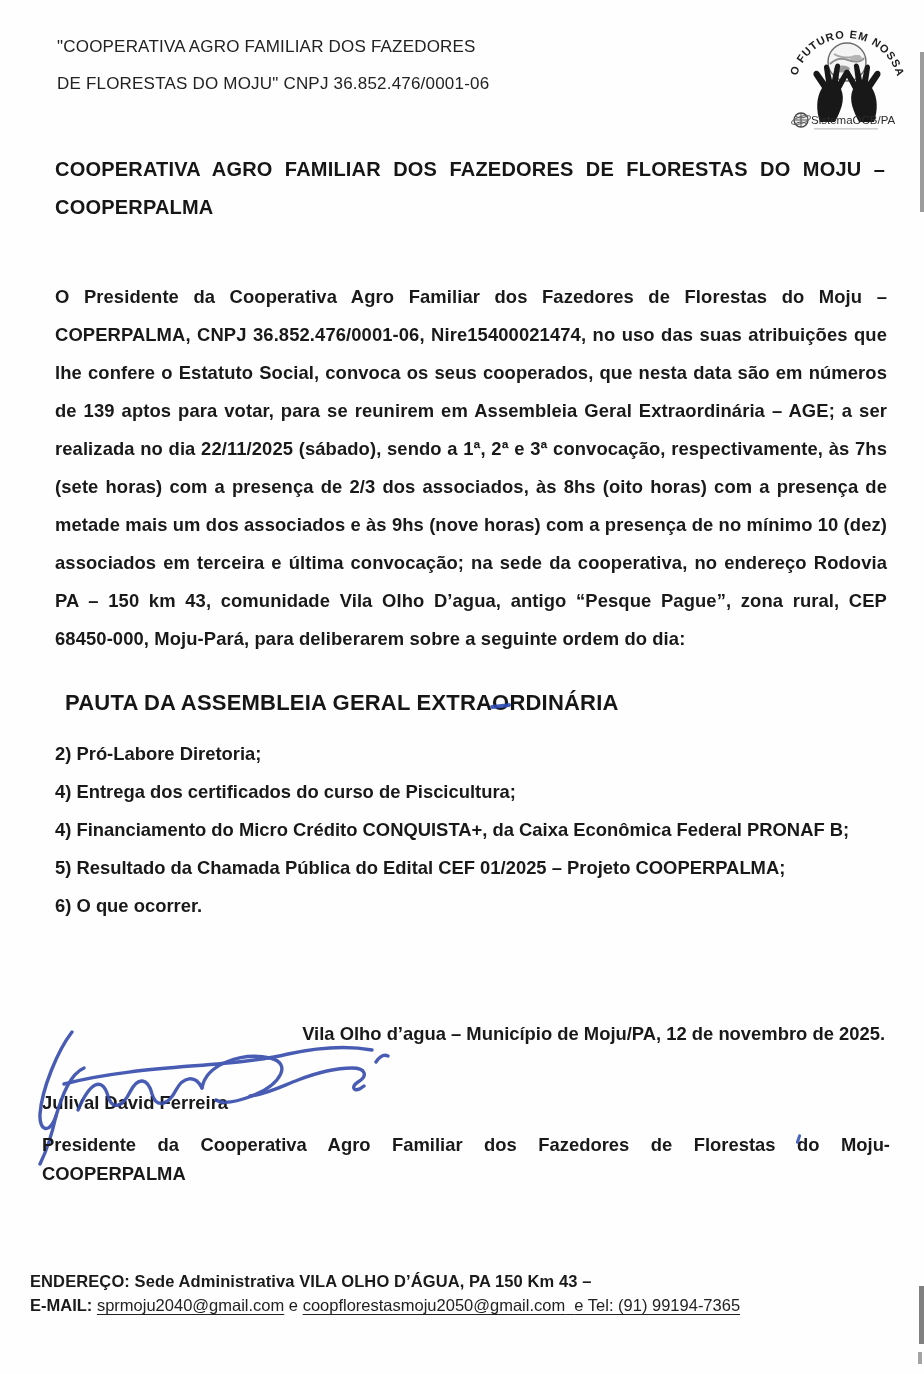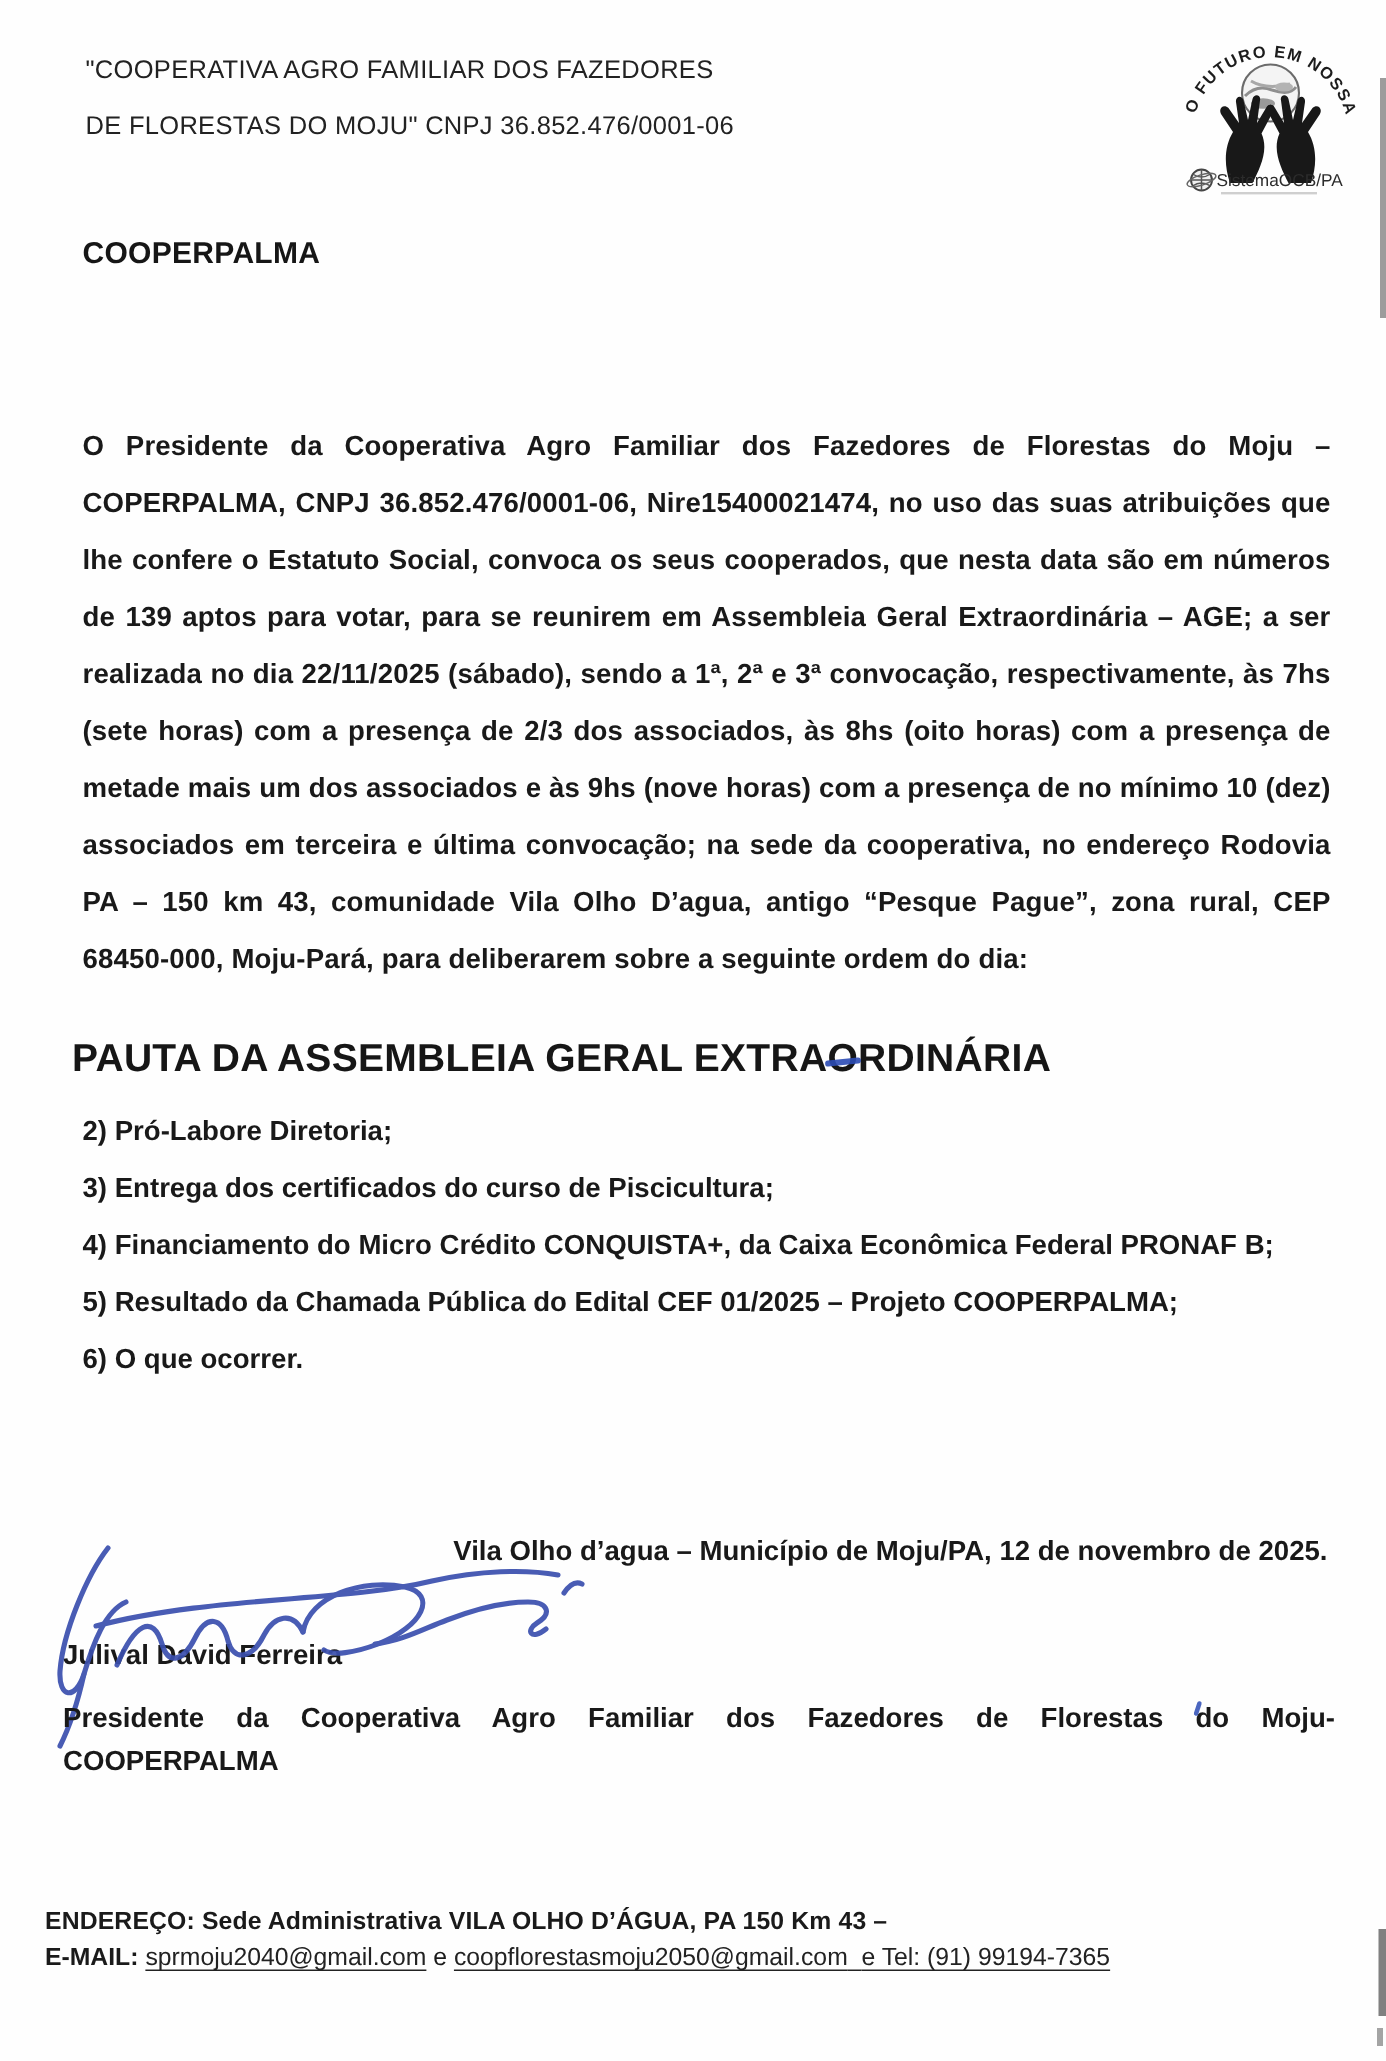--- a/index.html
+++ b/index.html
@@ -27,22 +27,22 @@
   }
   .just-line{text-align:justify;text-align-last:justify;}
   
   .body-par{
     position:absolute;left:55px;top:278px;width:832px;
     font-size:18.4px;font-weight:700;line-height:38px;
     text-align:justify;color:#191919;letter-spacing:.1px;
   }
   
   .pauta-heading{
-    position:absolute;left:48px;top:690px;
-    font-size:26px;font-weight:700;color:#161616;letter-spacing:.2px;
+    position:absolute;left:65px;top:690px;
+    font-size:22px;font-weight:700;color:#161616;letter-spacing:.2px;
   }
   .ink-o{position:relative;display:inline-block;}
   .ink-o::after{
     content:"";position:absolute;left:-2px;right:-2px;top:52%;height:3.5px;
     background:#2b4bb5;transform:rotate(-6deg);border-radius:2px;opacity:.9;
   }
   .agenda{
     position:absolute;left:55px;top:740px;width:838px;
     font-size:18.4px;font-weight:700;line-height:27px;color:#191919;
   }
@@ -116,30 +116,31 @@
         <circle cx="21" cy="106" r="7" fill="#f0f0f0" stroke="#444" stroke-width="1.3"></circle>
         <path d="M14,106 h14 M21,99 v14 M15,102 q6,4 12,0 M15,110 q6,-4 12,0" stroke="#555" stroke-width="1" fill="none"></path>
         <ellipse cx="21" cy="106" rx="10" ry="3.4" fill="none" stroke="#666" stroke-width="1" transform="rotate(-18 21 106)"></ellipse>
         <text x="31" y="110" font-family="Liberation Sans, sans-serif" font-size="11.5" fill="#2c2c2c">SistemaOCB/PA</text>
         <rect x="34" y="114" width="64" height="1.6" fill="#cfcfcf"></rect>
       </g>
     </svg>
   </div>
 
   <div class="title">
+    <div class="just-line">COOPERATIVA AGRO FAMILIAR DOS FAZEDORES DE FLORESTAS DO MOJU –</div>
     <div>COOPERPALMA</div>
   </div>
 
   <div class="body-par">O Presidente da Cooperativa Agro Familiar dos Fazedores de Florestas do Moju – COPERPALMA, CNPJ 36.852.476/0001-06, Nire15400021474, no uso das suas atribuições que lhe confere o Estatuto Social, convoca os seus cooperados, que nesta data são em números de 139 aptos para votar, para se reunirem em Assembleia Geral Extraordinária – AGE; a ser realizada no dia 22/11/2025 (sábado), sendo a 1ª, 2ª e 3ª convocação, respectivamente, às 7hs (sete horas) com a presença de 2/3 dos associados, às 8hs (oito horas) com a presença de metade mais um dos associados e às 9hs (nove horas) com a presença de no mínimo 10 (dez) associados  em terceira e última convocação; na sede da cooperativa, no endereço Rodovia PA – 150 km 43, comunidade Vila Olho D’agua, antigo “Pesque Pague”, zona rural, CEP 68450-000, Moju-Pará, para deliberarem sobre a seguinte ordem do dia:</div>
 
   <div class="pauta-heading"><span>PAUTA DA ASSEMBLEIA GERAL EXTRA</span><span class="ink-o">O</span><span>RDINÁRIA</span></div>
 
   <div class="agenda">
     <div class="agenda-item">2) Pró-Labore Diretoria;</div>
-    <div class="agenda-item">3) Entrega dos certificados do curso de Piscicultura;</div>
+    <div class="agenda-item">4) Entrega dos certificados do curso de Piscicultura;</div>
     <div class="agenda-item">4) Financiamento do Micro Crédito CONQUISTA+, da Caixa Econômica Federal PRONAF B;</div>
     <div class="agenda-item">5) Resultado da Chamada Pública do Edital CEF 01/2025 – Projeto COOPERPALMA;</div>
     <div class="agenda-item">6) O que ocorrer.</div>
   </div>
 
   <div class="dateline">Vila Olho d’agua – Município de Moju/PA, 12 de novembro de 2025.</div>
 
   <div class="sig-name">Julival David Ferreira</div>
 
   <svg class="sig-svg" viewBox="0 0 392 158">

